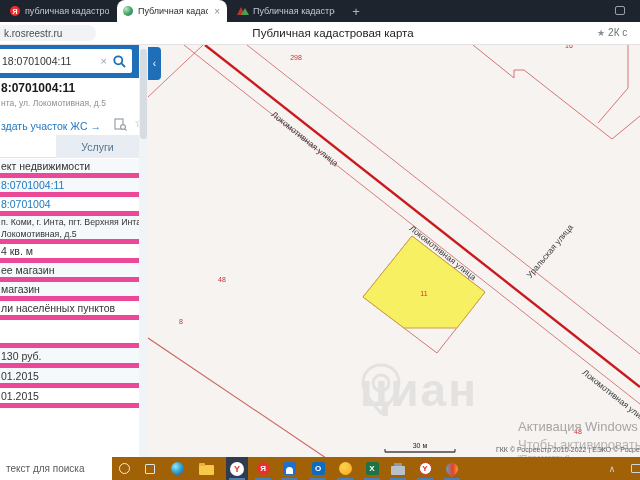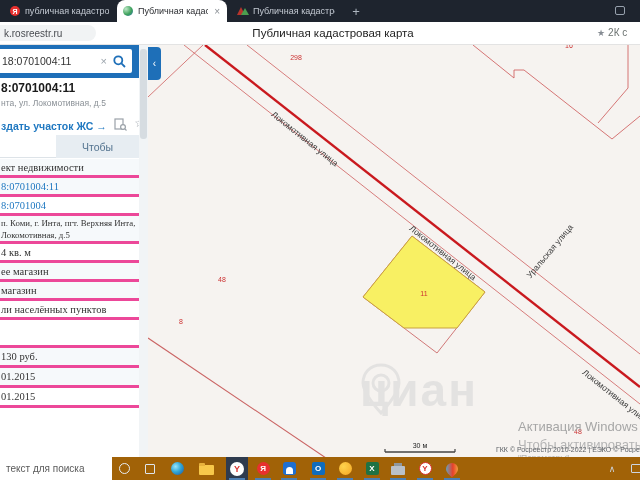--- a/index.html
+++ b/index.html
@@ -42,30 +42,30 @@
   .s-header{position:absolute;left:0;top:0;width:148px;height:33px;background:#1e6fb8;}
   .s-search{position:absolute;left:-18px;top:4px;width:150px;height:24px;background:#fff;border-radius:2px;
             display:flex;align-items:center;padding-left:20px;}
   .s-search .val{font-size:10.5px;color:#333;flex:1;}
   .s-search .clr{font-size:11px;color:#9aa3ab;padding:0 5px;}
   .collapse{position:absolute;left:148px;top:47px;width:13px;height:33px;background:#1e6fb8;
             border-radius:0 4px 4px 0;color:#fff;font-size:10px;display:flex;align-items:center;
             justify-content:center;z-index:5;}
   .s-title{position:absolute;left:1px;top:36px;font-size:12px;font-weight:bold;color:#1a1a1a;white-space:nowrap;}
   .s-sub{position:absolute;left:1px;top:53px;font-size:8.5px;color:#8a9096;white-space:nowrap;}
-  .s-linkrow{position:absolute;left:1px;top:71px;width:150px;height:16px;font-weight:bold;}
+  .s-linkrow{position:absolute;left:1px;top:71px;width:150px;height:16px;}
   .s-link{font-size:10.5px;color:#1f78c1;white-space:nowrap;}
   .s-docsearch{position:absolute;right:24px;top:1px;}
   .s-star{position:absolute;right:6px;top:0;font-size:12px;color:#a7adb4;line-height:14px;}
   .s-tabs{position:absolute;left:0;top:90px;width:139px;height:23px;border-bottom:1px solid #dde3e8;}
   .s-tab-services{position:absolute;left:56px;top:0;width:83px;height:23px;background:#e7edf2;
                   color:#53738f;font-size:10.5px;display:flex;align-items:center;justify-content:center;}
   .s-rows{position:absolute;left:0;top:114px;width:139px;}
-  .srow{position:relative;width:139px;border-bottom:3px solid #ec4899;font-size:10.5px;color:#333;
-        display:flex;align-items:center;padding-left:1px;overflow:hidden;white-space:nowrap;font-family:Liberation Serif, serif;}
+  .srow{position:relative;width:139px;border-bottom:5px solid #ec4899;font-size:10.5px;color:#333;
+        display:flex;align-items:center;padding-left:1px;overflow:hidden;white-space:nowrap;}
   .srow.alt{background:#f6f9fb;}
   .srow.link{color:#1f78c1;}
   .srow.two{flex-direction:column;align-items:flex-start;justify-content:center;font-size:8.8px;line-height:12px;}
   .scrolltrack{position:absolute;left:139px;top:0;width:9px;height:412px;background:#f1f4f6;}
   .scrollthumb{position:absolute;left:1px;top:4px;width:7px;height:90px;background:#d6dce1;border-radius:3px;}
 
   
   .map{position:absolute;left:148px;top:45px;width:492px;height:412px;background:#f6f3f0;overflow:hidden;z-index:1;}
   .map svg{position:absolute;left:0;top:0;}
   .attribution{position:absolute;left:348px;top:401px;width:150px;font-size:7px;color:#5d6166;
@@ -218,21 +218,21 @@
         <svg width="13" height="13" viewBox="0 0 13 13">
           <rect x="1" y="1" width="8" height="10" fill="none" stroke="#9aa1a8" stroke-width="1.2"></rect>
           <circle cx="9" cy="9" r="2.4" fill="#fff" stroke="#9aa1a8" stroke-width="1.2"></circle>
           <line x1="10.8" y1="10.8" x2="12.5" y2="12.5" stroke="#9aa1a8" stroke-width="1.2"></line>
         </svg>
       </span>
       <span class="s-star">☆</span>
     </div>
 
     <div class="s-tabs">
-      <div class="s-tab-services">Чтобы</div>
+      <div class="s-tab-services">Услуги</div>
     </div>
 
     <div class="s-rows">
       <div class="srow alt" style="height:19px;">ект недвижимости</div>
       <div class="srow alt link" style="height:19px;">8:0701004:11</div>
       <div class="srow link" style="height:19px;">8:0701004</div>
       <div class="srow alt two" style="height:28px;">
         <span>п. Коми, г. Инта, пгт. Верхняя Инта,</span>
         <span>Локомотивная, д.5</span>
       </div>

